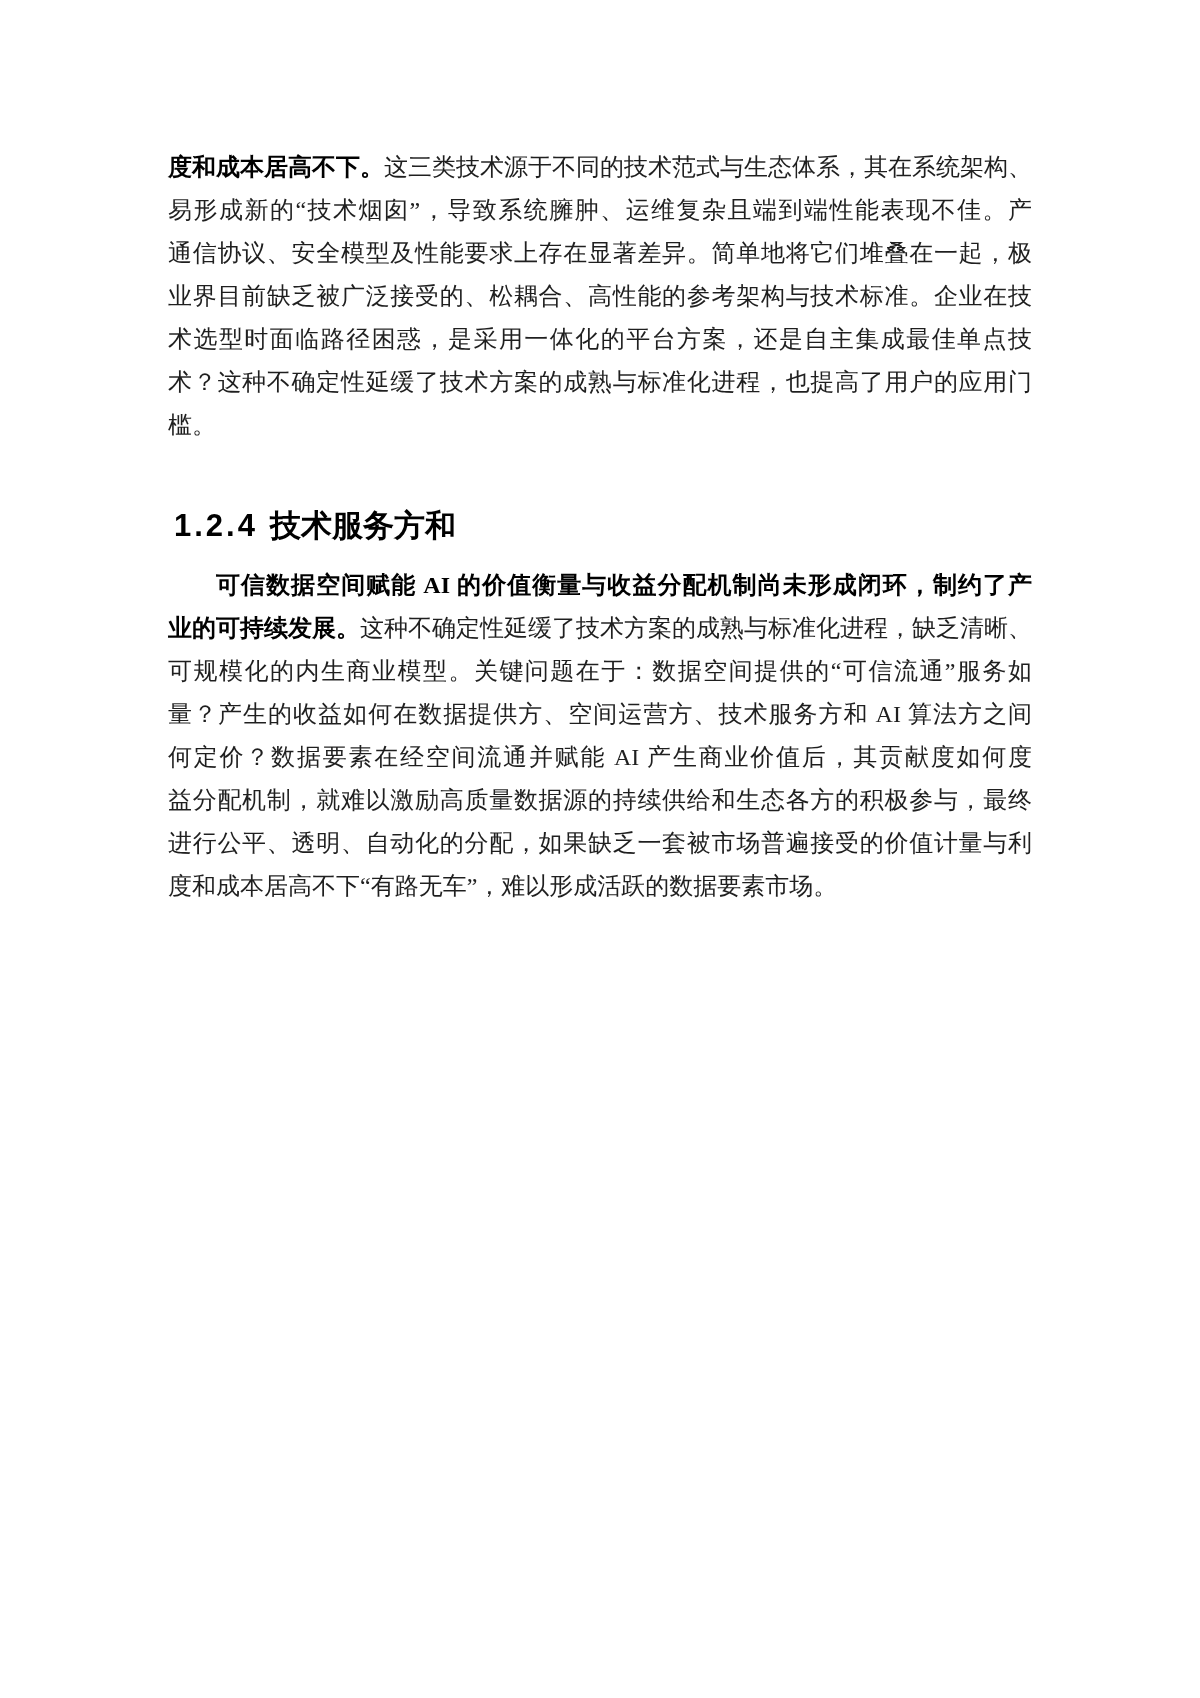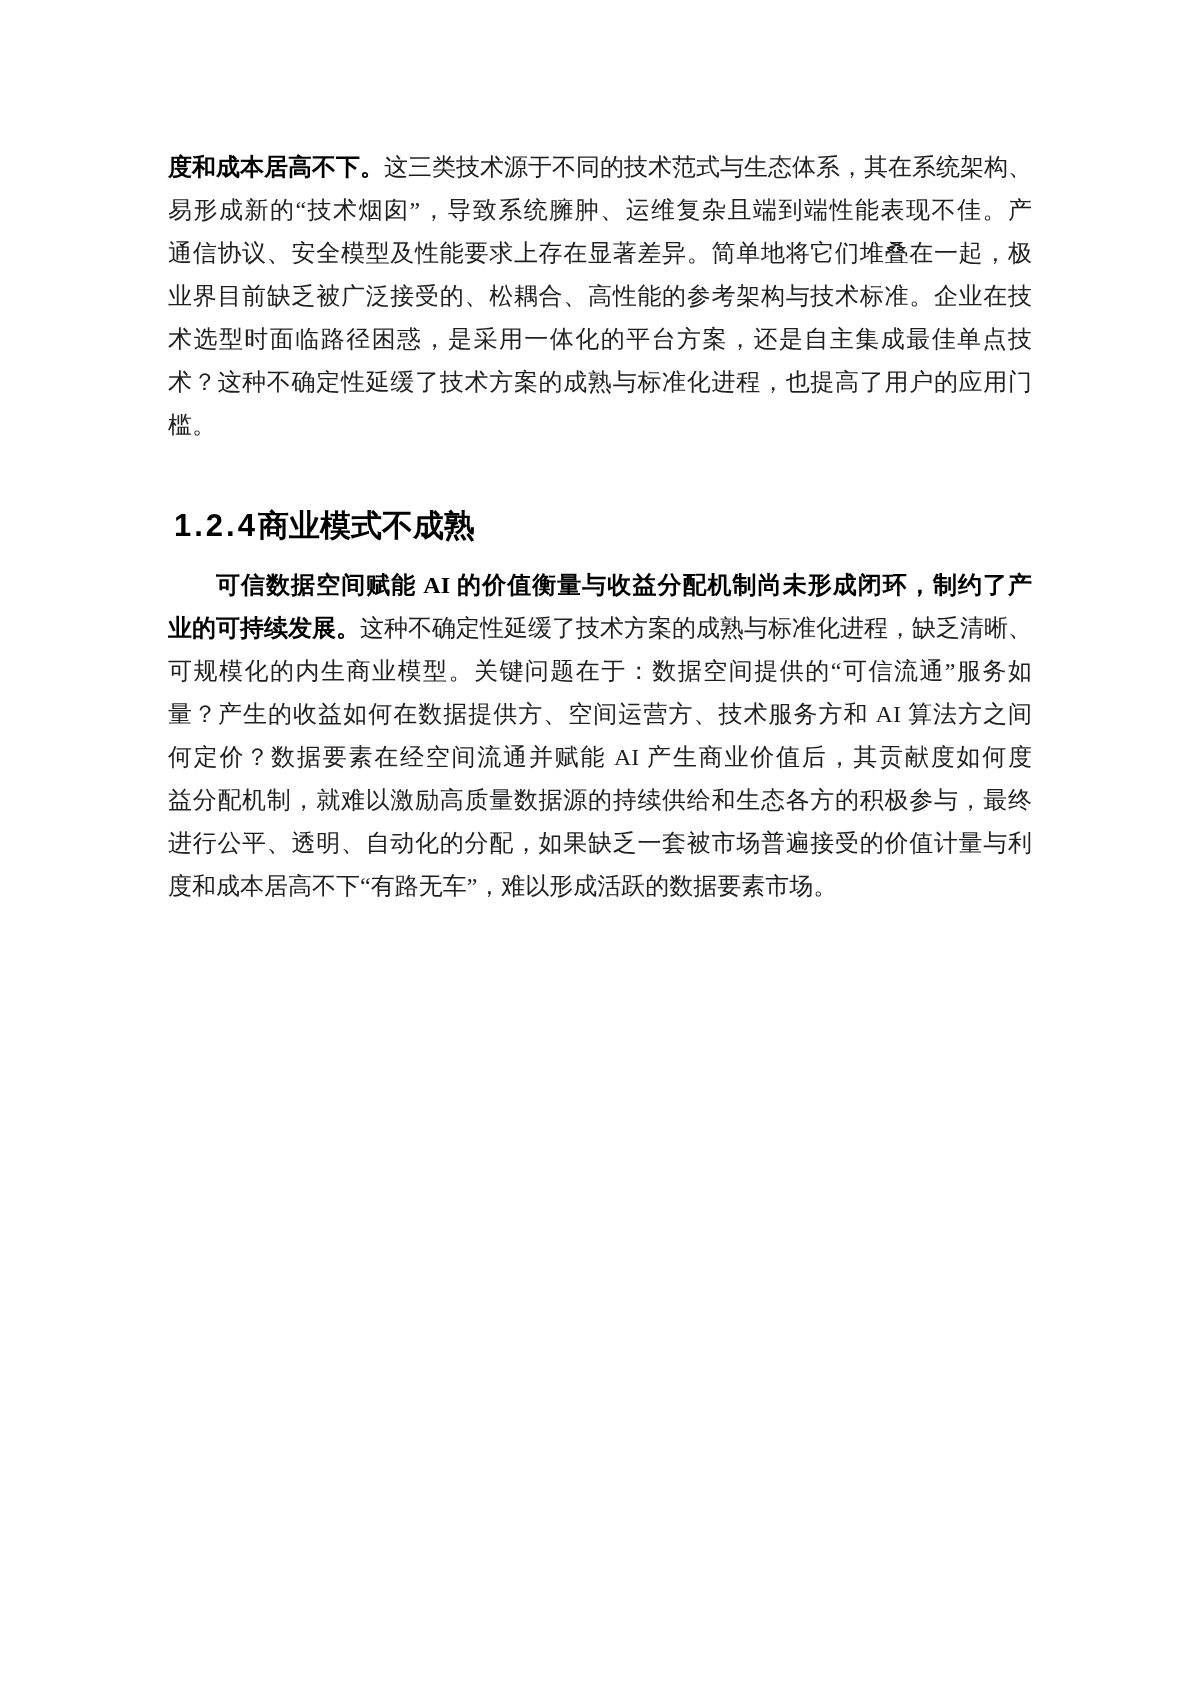--- a/index.html
+++ b/index.html
@@ -51,41 +51,41 @@
   .section-heading {
     margin: 57px 0 0 6px;
     font-family: "Liberation Sans", "DejaVu Sans", sans-serif;
     font-weight: 700;
     font-size: 31px;
     line-height: 44px;
     color: #000000;
   }
   .section-heading .num {
     letter-spacing: 3px;
-    margin-right: 0;
+    margin-right: 12px;
     font-weight: 600;
   }
 </style>
 </head>
 <body>
 
 <div class="page">
   <div class="content">
 
     <div class="para para-1">
       <div class="line"><span class="b">度和成本居高不下。</span><span>这三类技术源于不同的技术范式与生态体系，其在系统架构、</span></div>
       <div class="line"><span>易形成新的“技术烟囱”，导致系统臃肿、运维复杂且端到端性能表现不佳。产</span></div>
       <div class="line"><span>通信协议、安全模型及性能要求上存在显著差异。简单地将它们堆叠在一起，极</span></div>
       <div class="line"><span>业界目前缺乏被广泛接受的、松耦合、高性能的参考架构与技术标准。企业在技</span></div>
       <div class="line"><span>术选型时面临路径困惑，是采用一体化的平台方案，还是自主集成最佳单点技</span></div>
       <div class="line"><span>术？这种不确定性延缓了技术方案的成熟与标准化进程，也提高了用户的应用门</span></div>
       <div class="line last"><span>槛。</span></div>
     </div>
 
-    <h2 class="section-heading"><span class="num">1.2.4</span><span>商业模式不成熟</span></h2>
+    <h2 class="section-heading"><span class="num">1.2.4</span><span>技术服务方和</span></h2>
 
     <div class="para para-2">
       <div class="line indent"><span class="b">可信数据空间赋能 AI 的价值衡量与收益分配机制尚未形成闭环，制约了产</span></div>
       <div class="line"><span class="b">业的可持续发展。</span><span>这种不确定性延缓了技术方案的成熟与标准化进程，缺乏清晰、</span></div>
       <div class="line"><span>可规模化的内生商业模型。关键问题在于：数据空间提供的“可信流通”服务如</span></div>
       <div class="line"><span>量？产生的收益如何在数据提供方、空间运营方、技术服务方和 AI 算法方之间</span></div>
       <div class="line"><span>何定价？数据要素在经空间流通并赋能 AI 产生商业价值后，其贡献度如何度</span></div>
       <div class="line"><span>益分配机制，就难以激励高质量数据源的持续供给和生态各方的积极参与，最终</span></div>
       <div class="line"><span>进行公平、透明、自动化的分配，如果缺乏一套被市场普遍接受的价值计量与利</span></div>
       <div class="line last"><span>度和成本居高不下“有路无车”，难以形成活跃的数据要素市场。</span></div>

